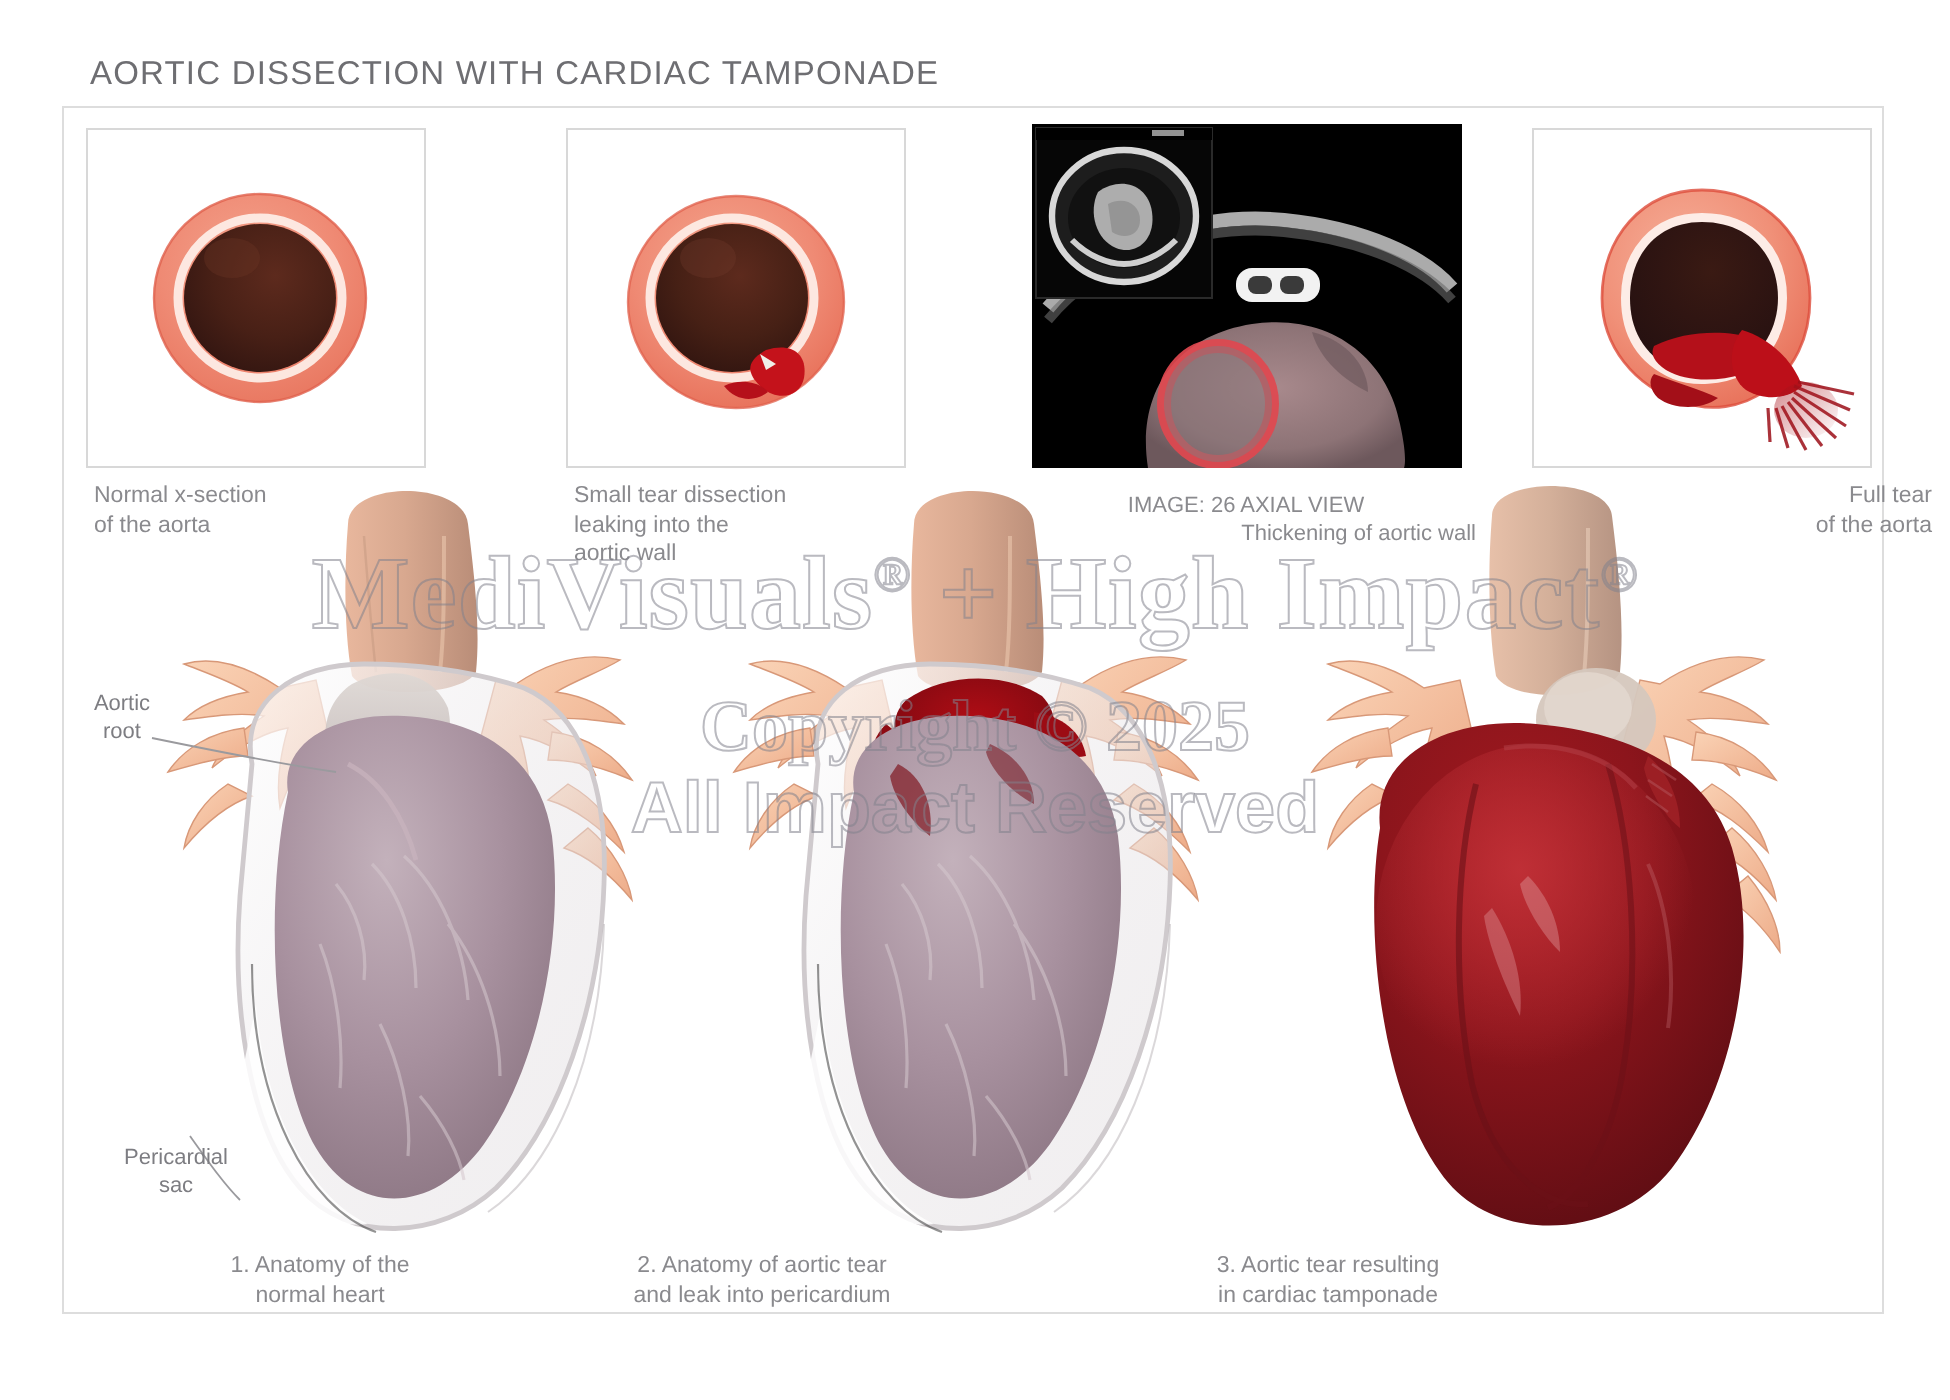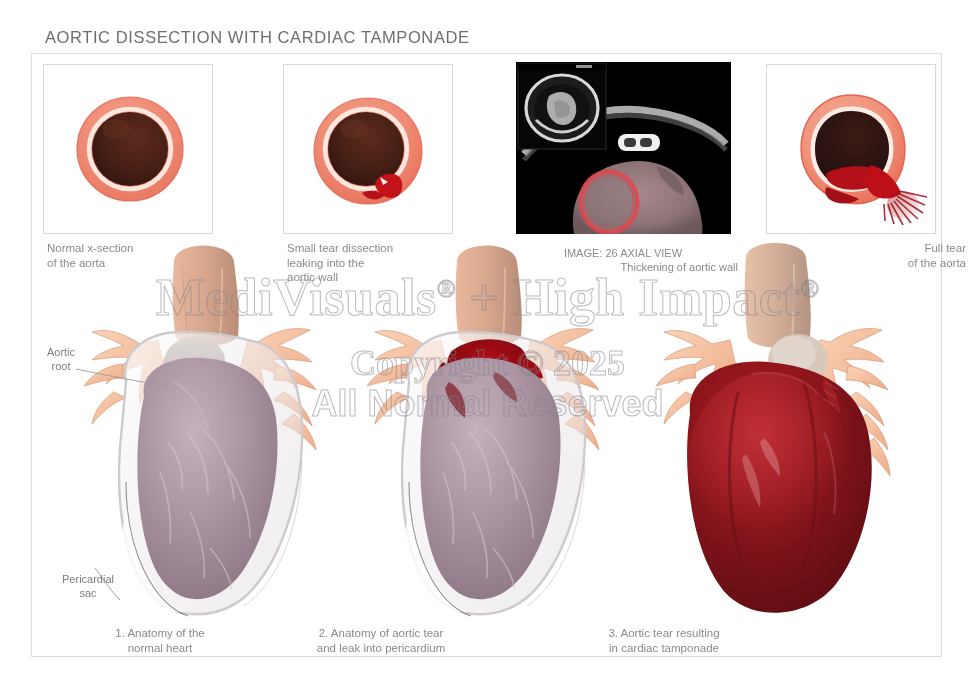--- a/index.html
+++ b/index.html
@@ -510,16 +510,16 @@
   <div class="fig-cap" style="left:266px; top:626px;">2. Anatomy of aortic tear
 and leak into pericardium</div>
   <div class="fig-cap" style="left:549px; top:626px;">3. Aortic tear resulting
 in cardiac tamponade</div>
 
   <div class="watermark">
     <div class="wm-line wm1">
       <span>MediVisuals</span><span class="wm-sup">®</span><span> + High Impact</span><span class="wm-sup">®</span>
     </div>
     <div class="wm-line wm2">Copyright © 2025</div>
-    <div class="wm-line wm3">All Normal Reserved</div>
+    <div class="wm-line wm3">All Impact Reserved</div>
   </div>
 
 </div>
 
 </body></html>

